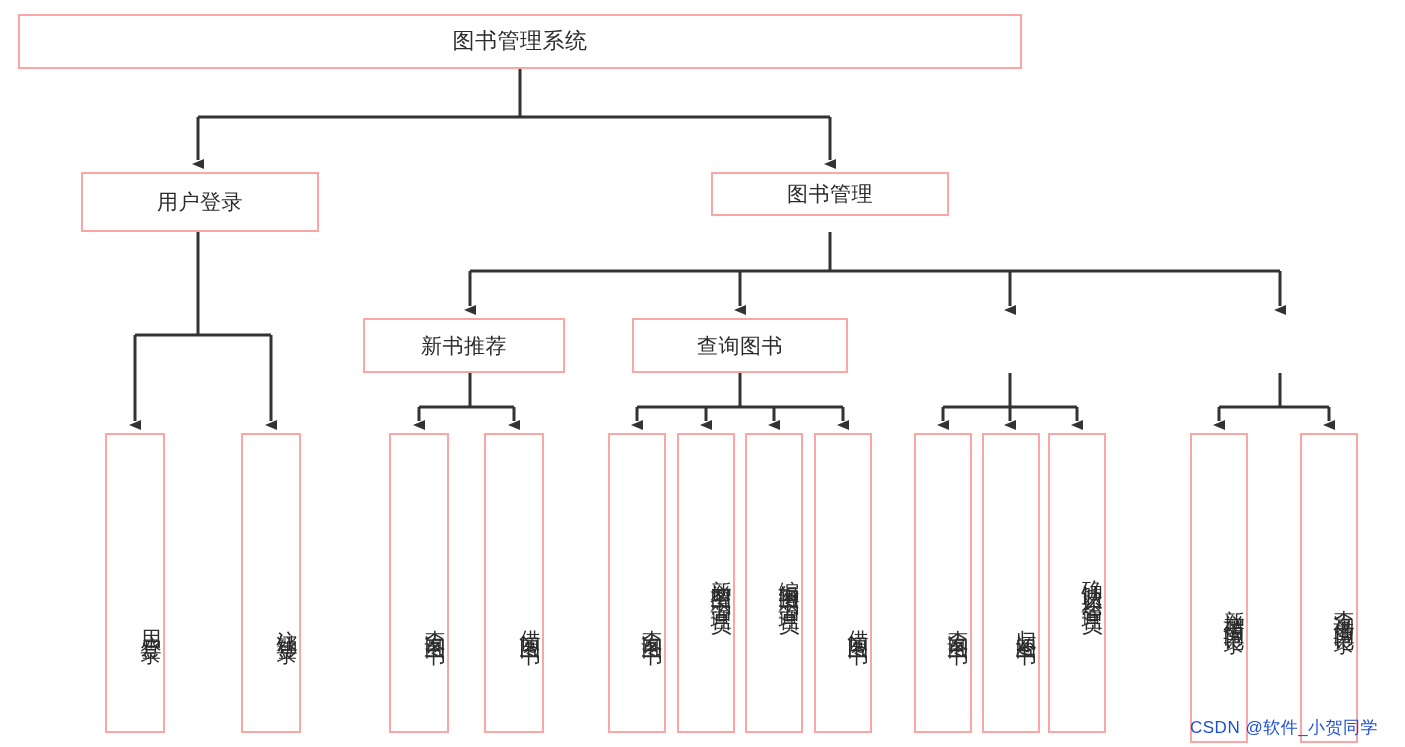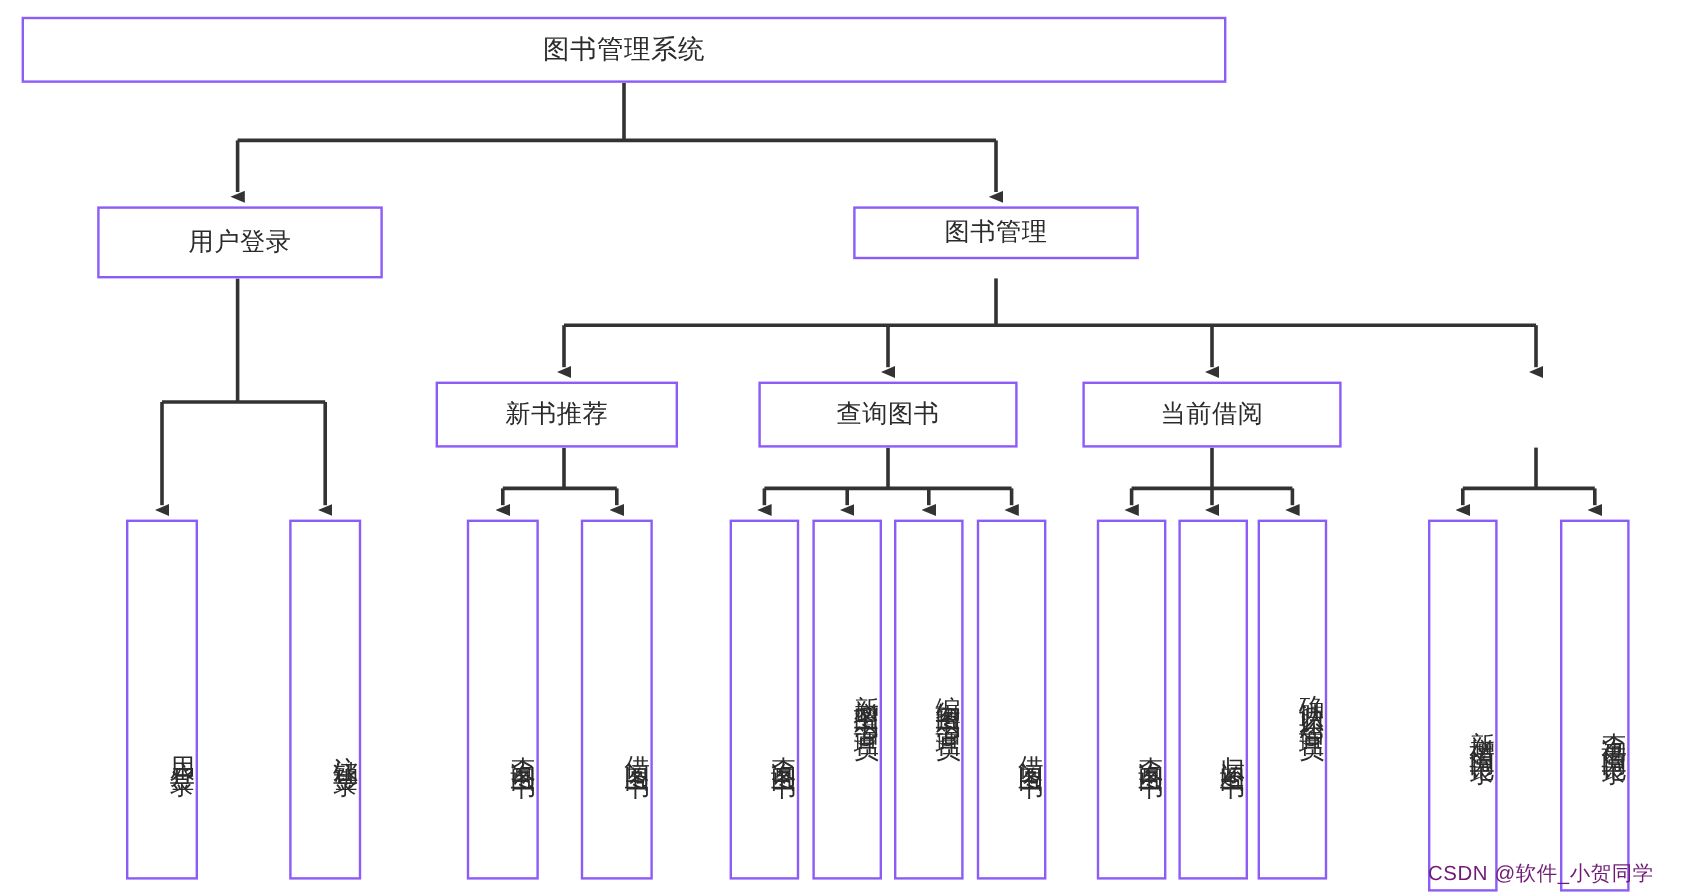--- a/index.html
+++ b/index.html
@@ -22,21 +22,21 @@
     position: absolute;
     left: 0;
     top: 0;
     width: 1405px;
     height: 747px;
     pointer-events: none;
   }
   .node {
     position: absolute;
     box-sizing: border-box;
-    border: 2px solid #8b5cf6;
+    border: 2px solid #fca5a5;
     background: #ffffff;
     display: flex;
     align-items: center;
     justify-content: center;
     color: #2b2b2b;
     line-height: 1.12;
   }
   
   .node.h {
     font-size: 21px;
@@ -62,21 +62,21 @@
     padding-top: 4px;
   }
   .leaf-text {
     display: block;
   }
   #watermark {
     position: absolute;
     left: 1190px;
     top: 716px;
     font-size: 17px;
-    color: #701a75;
+    color: #1d4ed8;
     white-space: nowrap;
     letter-spacing: 0.5px;
   }
 </style>
 </head>
 <body>
 
 <div id="diagram">
 
   <svg id="connectors" viewBox="0 0 1405 747" width="1405" height="747" xmlns="http://www.w3.org/2000/svg">
@@ -140,23 +140,20 @@
   <div class="node h" style="left:711px; top:172px; width:238px; height:44px;">
     <span>图书管理</span>
   </div>
 
   <div class="node h" style="left:363px; top:318px; width:202px; height:55px;">
     <span>新书推荐</span>
   </div>
   <div class="node h" style="left:632px; top:318px; width:216px; height:55px;">
     <span>查询图书</span>
   </div>
-  <div class="node h" style="left:902px; top:318px; width:216px; height:55px;">
-    <span>当前借阅</span>
-  </div>
 
   <div class="node v" style="left:105px; top:433px; width:60px; height:300px; padding-top:80px;">
     <span class="leaf-text">用户登录</span>
   </div>
   <div class="node v" style="left:241px; top:433px; width:60px; height:300px; padding-top:80px;">
     <span class="leaf-text">注销登录</span>
   </div>
 
   <div class="node v" style="left:389px; top:433px; width:60px; height:300px; padding-top:80px;">
     <span class="leaf-text">查询图书</span>

